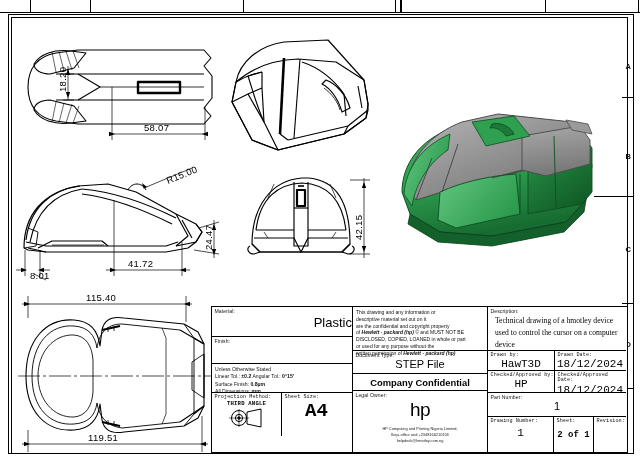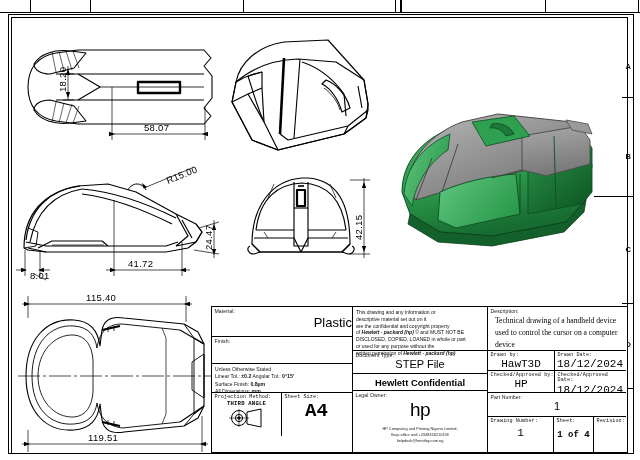--- a/index.html
+++ b/index.html
@@ -473,40 +473,40 @@
           </div>
         </div>
       </div>
 
       <div class="cell bb" style="height:23px">
         <div class="lbl">Document Type:</div>
         <div class="val v-md" style="padding-top:0px">STEP File</div>
       </div>
 
       <div class="cell bb" style="height:17px;padding-top:3px">
-        <div style="font-size:9.4px;font-weight:bold;text-align:center">Hewlett Confidential</div>
+        <div style="font-size:9.4px;font-weight:bold;text-align:center">Company Confidential</div>
       </div>
 
       <div class="cell" style="height:62px">
         <div class="lbl">Legal Owner:</div>
         <div class="hp-logo" style="margin-top:1px">hp</div>
         <div class="hp-addr" style="margin-top:5px">
           <div>HP Computing and Printing Nigeria Limited,</div>
           <div>Ikeja office  and +2348166210158</div>
           <div>helpdesk@hmotley.com.ng</div>
         </div>
       </div>
     </div>
 
     <div class="col c3">
 
       <div class="cell bb" style="height:44px">
         <div class="lbl">Description:</div>
         <div class="desc" style="padding-top:1px">
-          <div>Technical drawing of a handheld device</div>
+          <div>Technical drawing of a hmotley device</div>
           <div>used to control the cursor on a computer</div>
           <div>device</div>
         </div>
       </div>
 
       <div class="row bb" style="height:20px">
         <div class="cell br" style="width:67px;height:100%">
           <div class="lbl">Drawn by:</div>
           <div class="val v-md">HawT3D</div>
         </div>
@@ -532,21 +532,21 @@
         <div class="val v-md">1</div>
       </div>
 
       <div class="row" style="height:35px">
         <div class="cell br" style="width:66px;height:100%">
           <div class="lbl">Drawing Number:</div>
           <div class="val v-md" style="padding-top:3px">1</div>
         </div>
         <div class="cell br" style="width:40px;height:100%">
           <div class="lbl">Sheet:</div>
-          <div class="val v-sm v-bold" style="padding-top:6px">1 of 4</div>
+          <div class="val v-sm v-bold" style="padding-top:6px">2 of 1</div>
         </div>
         <div class="cell" style="width:31px;height:100%">
           <div class="lbl">Revision:</div>
           <div class="val v-sm"></div>
         </div>
       </div>
     </div>
   </div>
 
 </div>

